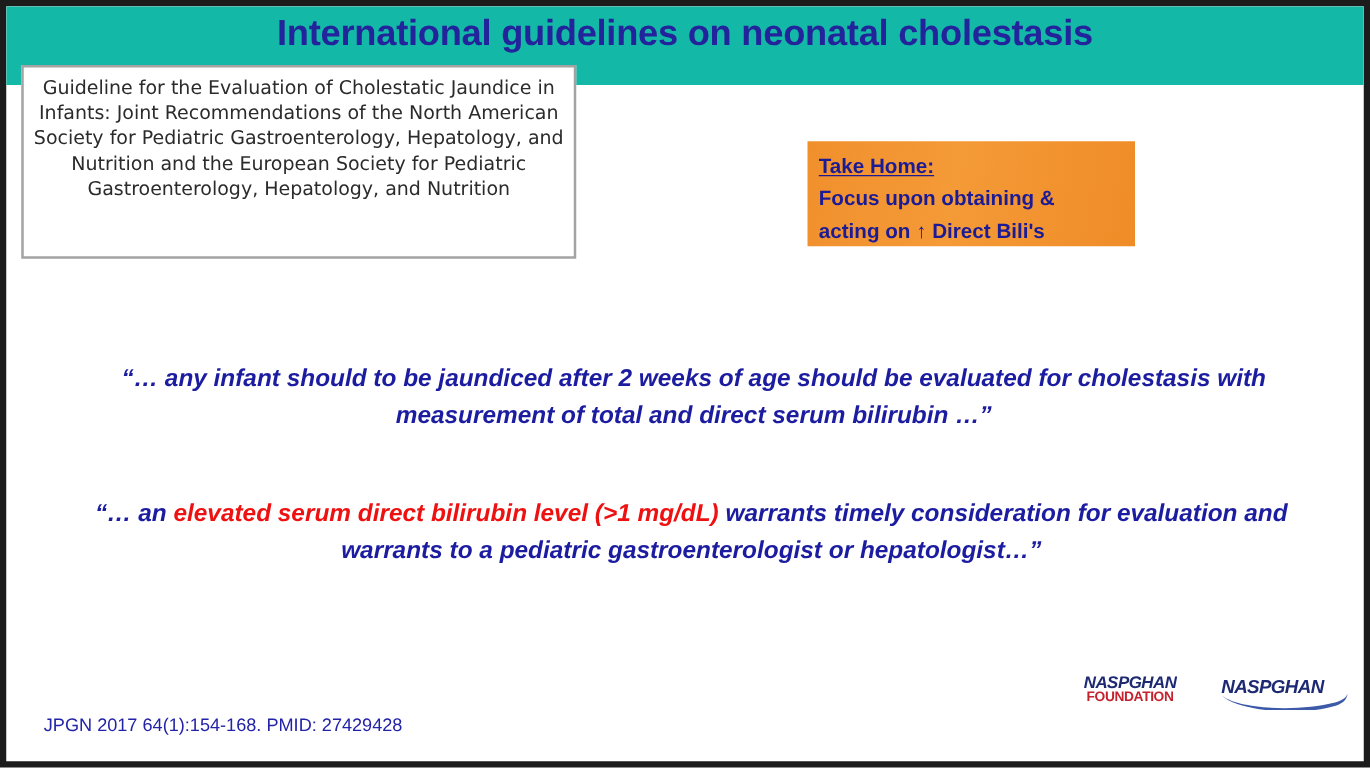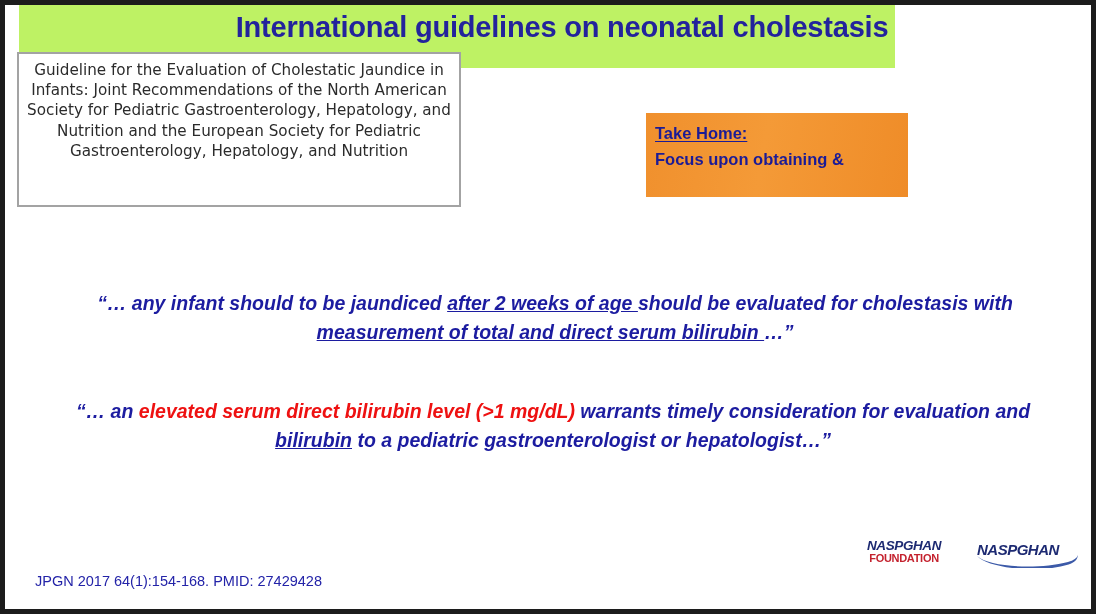--- a/index.html
+++ b/index.html
@@ -21,25 +21,25 @@
     height: 614px;
     box-sizing: border-box;
     background: #ffffff;
     border: 5px solid #1c1c1c;
     overflow: hidden;
   }
 
   
   #header-band {
     position: absolute;
-    left: 14px;
+    left: 0;
     top: 0;
-    width: 876px;
+    width: 1086px;
     height: 63px;
-    background: #bef264;
+    background: #14b8a6;
   }
   #slide-title {
     position: absolute;
     left: 0;
     top: 6px;
     width: 1086px;
     text-align: center;
     font-size: 29px;
     font-weight: bold;
     color: #23239c;
@@ -115,21 +115,20 @@
     width: 980px;
     text-align: center;
   }
   #quote-two {
     left: 48px;
     top: 392px;
     width: 1000px;
     text-align: center;
   }
   .quote .u {
-    text-decoration: underline;
     text-underline-offset: 1px;
   }
   .quote .red {
     color: #ee1111;
   }
 
   
   #footer-citation {
     position: absolute;
     left: 30px;
@@ -205,25 +204,26 @@
     <div id="slide-title">International guidelines on neonatal cholestasis</div>
   </div>
 
   <div id="article-box">
     <div id="article-title">Guideline for the Evaluation of Cholestatic Jaundice in Infants: Joint Recommendations of the North American Society for Pediatric Gastroenterology, Hepatology, and Nutrition and the European Society for Pediatric Gastroenterology, Hepatology, and Nutrition</div>
   </div>
 
   <div id="takehome-box">
     <div class="takehome-line" id="takehome-label-wrap"><span id="takehome-label">Take Home:</span></div>
     <div class="takehome-line">Focus upon obtaining &amp;</div>
+    <div class="takehome-line">acting on ↑ Direct Bili's</div>
   </div>
 
   <div class="quote" id="quote-one"><span>“… any infant should to be jaundiced </span><span class="u">after 2 weeks of age </span><span>should be evaluated for cholestasis with </span><span class="u">measurement of total and direct serum bilirubin </span><span>…”</span></div>
 
-  <div class="quote" id="quote-two"><span>“… an </span><span class="red">elevated serum direct bilirubin level (&gt;1 mg/dL)</span><span> warrants timely consideration for evaluation and </span><span class="u">bilirubin</span><span> to a pediatric gastroenterologist or hepatologist…”</span></div>
+  <div class="quote" id="quote-two"><span>“… an </span><span class="red">elevated serum direct bilirubin level (&gt;1 mg/dL)</span><span> warrants timely consideration for evaluation and </span><span class="u">warrants</span><span> to a pediatric gastroenterologist or hepatologist…”</span></div>
 
   <div id="footer-citation"><span class="jrnl">JPGN</span><span> 2017 64(1):154-168. PMID: 27429428</span></div>
 
   <div id="logos">
     <div id="logo-foundation">
       <div class="lf-top">NASPGHAN</div>
       <div class="lf-bottom">FOUNDATION</div>
     </div>
     <div id="logo-naspghan">
       <div class="ln-text">NASPGHAN</div>

